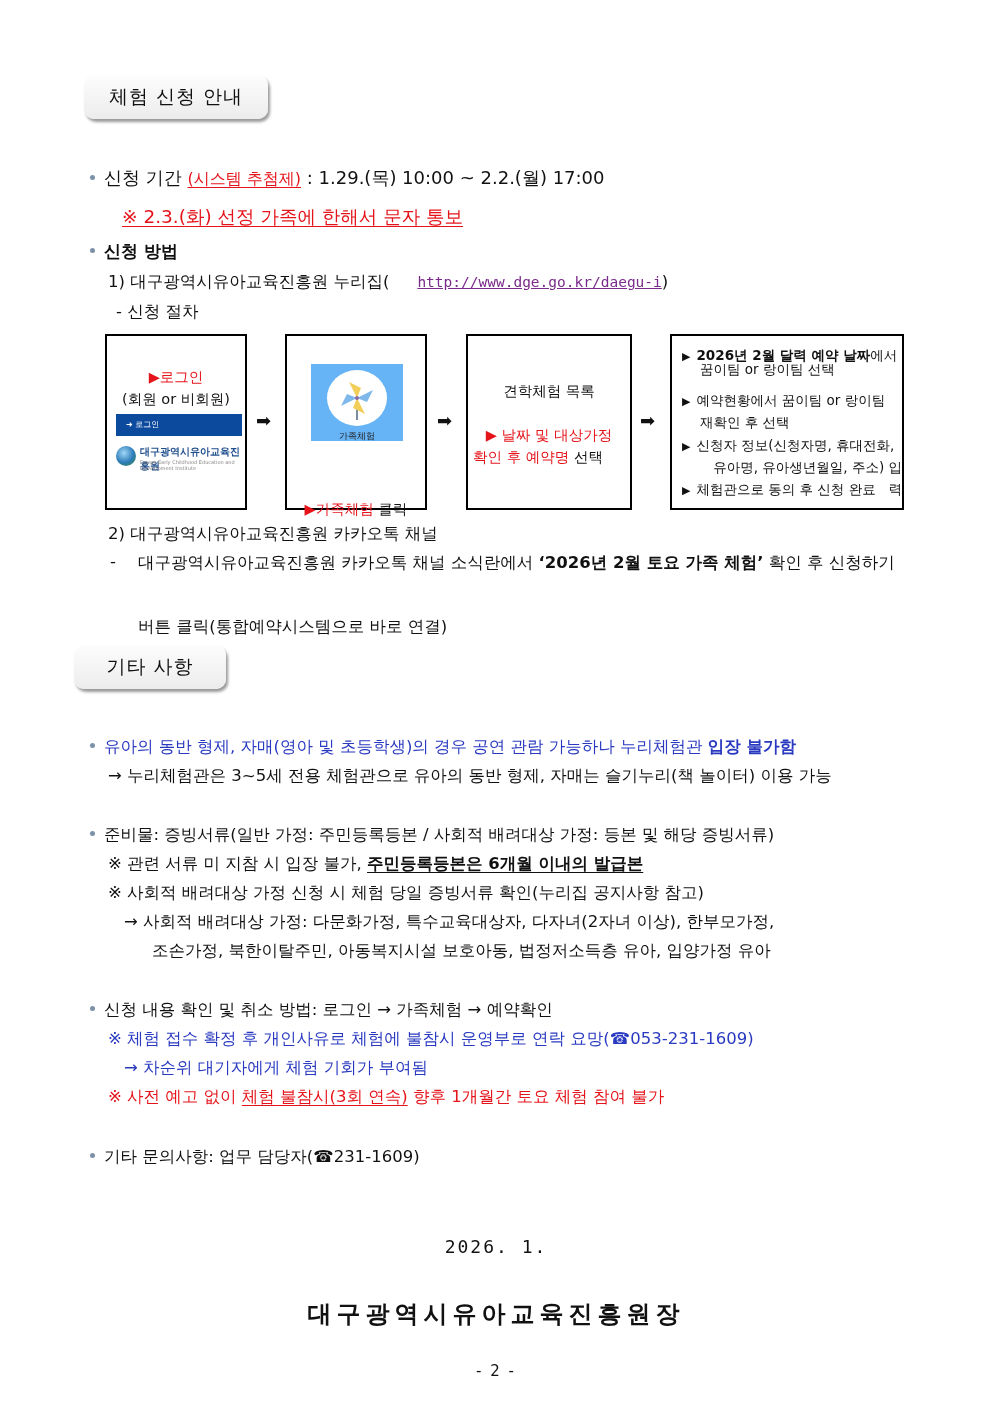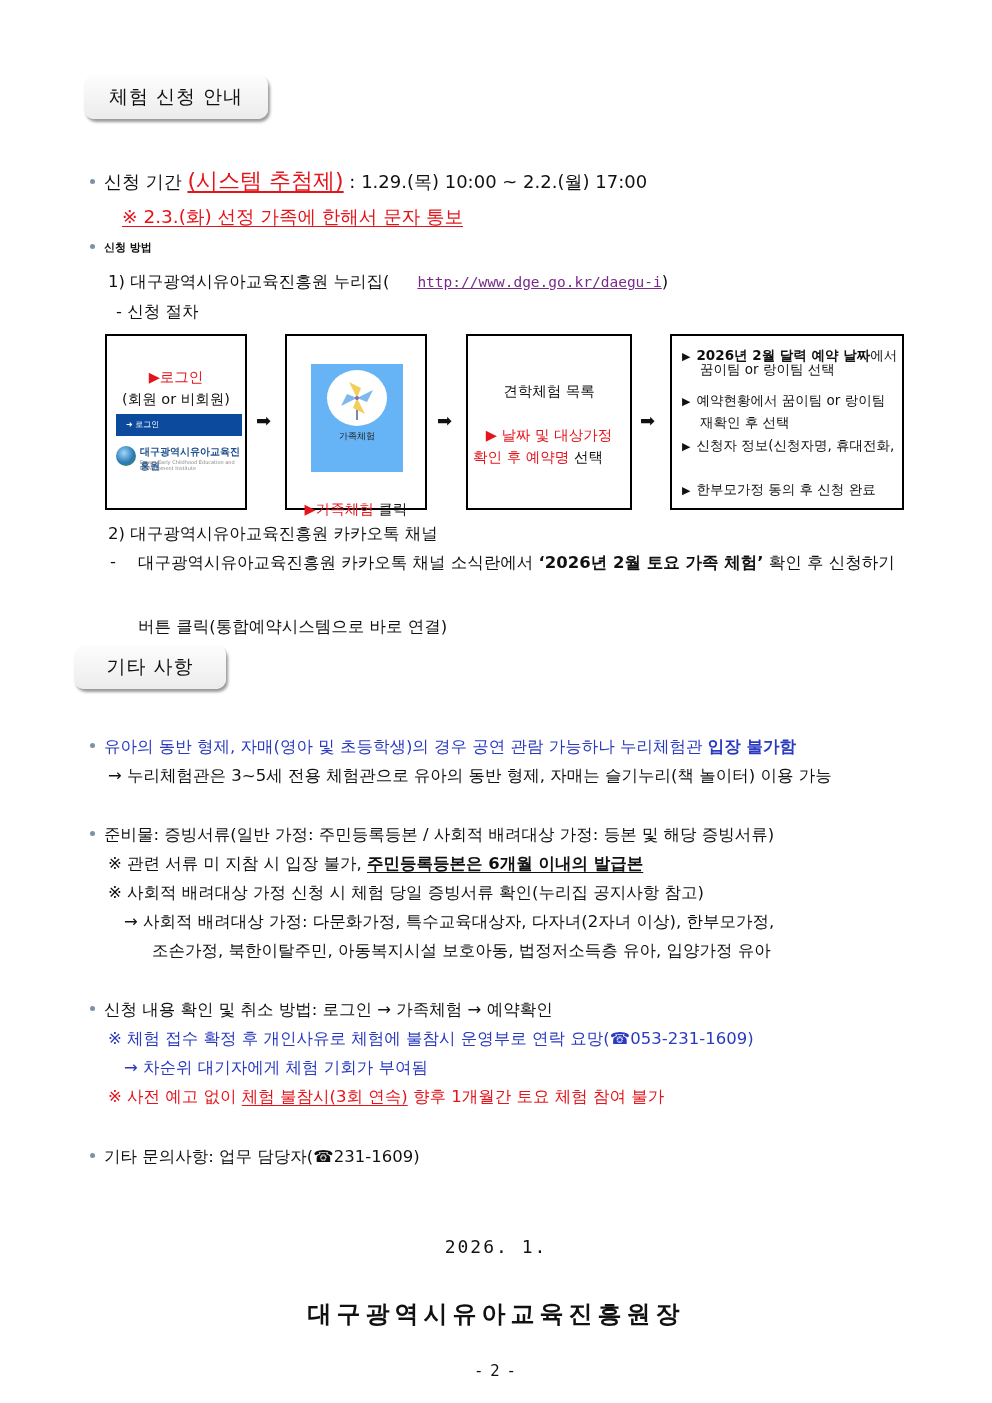--- a/index.html
+++ b/index.html
@@ -16,38 +16,38 @@
   .arrow{position:absolute;font-size:18px;}
   .c{text-align:center;}
   .step-text{font-size:14.5px;line-height:22px;}
   .fb{position:absolute;left:10px;font-size:13.5px;line-height:22px;}
   .tri{font-size:11px;margin-right:6px;}
   .logo-bar{position:absolute;left:9px;top:78px;width:126px;height:22px;background:#0c4a9e;color:#fff;font-size:8px;line-height:22px;padding-left:10px;box-sizing:border-box;}
   .logo-org{position:absolute;left:9px;top:108px;width:130px;height:26px;}
   .globe{position:absolute;left:0;top:2px;width:20px;height:20px;border-radius:50%;background:radial-gradient(circle at 40% 35%,#9fd6f7,#2b7bb8 55%,#3d8a3a);}
   .org-name{position:absolute;left:24px;top:1px;font-size:10px;color:#1e4d8c;font-weight:bold;}
   .org-sub{position:absolute;left:24px;top:15px;font-size:5px;color:#888;}
-  .family-tile{position:absolute;left:24px;top:28px;width:92px;height:108px;background:#66b3f6;}
+  .family-tile{position:absolute;left:24px;top:28px;width:92px;height:77px;background:#66b3f6;}
   .family-circle{position:absolute;left:16px;top:6px;width:60px;height:56px;border-radius:50%;background:#fff;}
   .family-label{position:absolute;left:0;width:92px;top:66px;text-align:center;font-size:9px;color:#222;}
 </style>
 </head>
 <body>
 
 <div class="sec-box" style="left:84px;top:75px;width:184px;height:44px;">
   <span>체험 신청 안내</span>
 </div>
 
 <div class="abs" style="left:90px;top:166px;font-size:18px;">
   <span class="bullet"></span><span>신청 기간</span>
-  <span class="red u" style="font-size:22px;">(시스템 추첨제)</span><span> : 1.29.(목) 10:00 ~ 2.2.(월) 17:00</span>
+  <span class="red u" style="font-size:16px;">(시스템 추첨제)</span><span> : 1.29.(목) 10:00 ~ 2.2.(월) 17:00</span>
 </div>
 <div class="abs red u" style="left:122px;top:204px;font-size:18.5px;">※ 2.3.(화) 선정 가족에 한해서 문자 통보</div>
 
-<div class="abs b" style="left:90px;top:240px;font-size:11px;">
+<div class="abs b" style="left:90px;top:240px;font-size:17px;">
   <span class="bullet"></span><span>신청 방법</span>
 </div>
 <div class="abs" style="left:108px;top:271px;">
   <span>1) 대구광역시유아교육진흥원 누리집(</span><a class="link">http://www.dge.go.kr/daegu-i</a><span>)</span>
 </div>
 <div class="abs" style="left:116px;top:301px;">- 신청 절차</div>
 
 <div class="box" style="left:105px;top:334px;width:142px;height:176px;">
   <div class="abs c red step-text" style="left:0;width:138px;top:30px;">▶로그인</div>
   <div class="abs c step-text" style="left:0;width:138px;top:52px;">(회원 or 비회원)</div>
@@ -88,21 +88,22 @@
   </div>
 </div>
 <div class="arrow" style="left:640px;top:410px;">➡</div>
 
 <div class="box" style="left:670px;top:334px;width:234px;height:176px;text-align:right;">
   <div class="fb" style="top:8px;"><span class="tri">▶</span><span class="b">2026년 2월 달력 예약 날짜</span><span>에서</span></div>
   <div class="fb" style="top:22px;left:28px;">꿈이팀 or 랑이팀 선택</div>
   <div class="fb" style="top:53px;"><span class="tri">▶</span><span>예약현황에서 꿈이팀 or 랑이팀</span></div>
   <div class="fb" style="top:75px;left:28px;">재확인 후 선택</div>
   <div class="fb" style="top:98px;"><span class="tri">▶</span><span>신청자 정보(신청자명, 휴대전화,</span></div>
-  <div class="fb" style="top:142px;"><span class="tri">▶</span><span>한부모가정 동의 후 신청 완료</span></div>
+  <div class="fb" style="top:120px;left:28px;">유아명, 유아생년월일, 주소) 입력</div>
+  <div class="fb" style="top:142px;"><span class="tri">▶</span><span>체험관으로 동의 후 신청 완료</span></div>
 </div>
 
 <div class="abs" style="left:108px;top:523px;">2) 대구광역시유아교육진흥원 카카오톡 채널</div>
 <div class="abs" style="left:110px;top:552px;">-</div>
 <div class="abs" style="left:138px;top:552px;">
   <span>대구광역시유아교육진흥원 카카오톡 채널 소식란에서 </span><span class="b">‘2026년 2월 토요 가족 체험’</span><span> 확인 후 신청하기</span>
 </div>
 <div class="abs" style="left:138px;top:581px;margin-top:35px;">버튼 클릭(통합예약시스템으로 바로 연결)</div>
 
 <div class="sec-box" style="left:74px;top:645px;width:152px;height:44px;">

